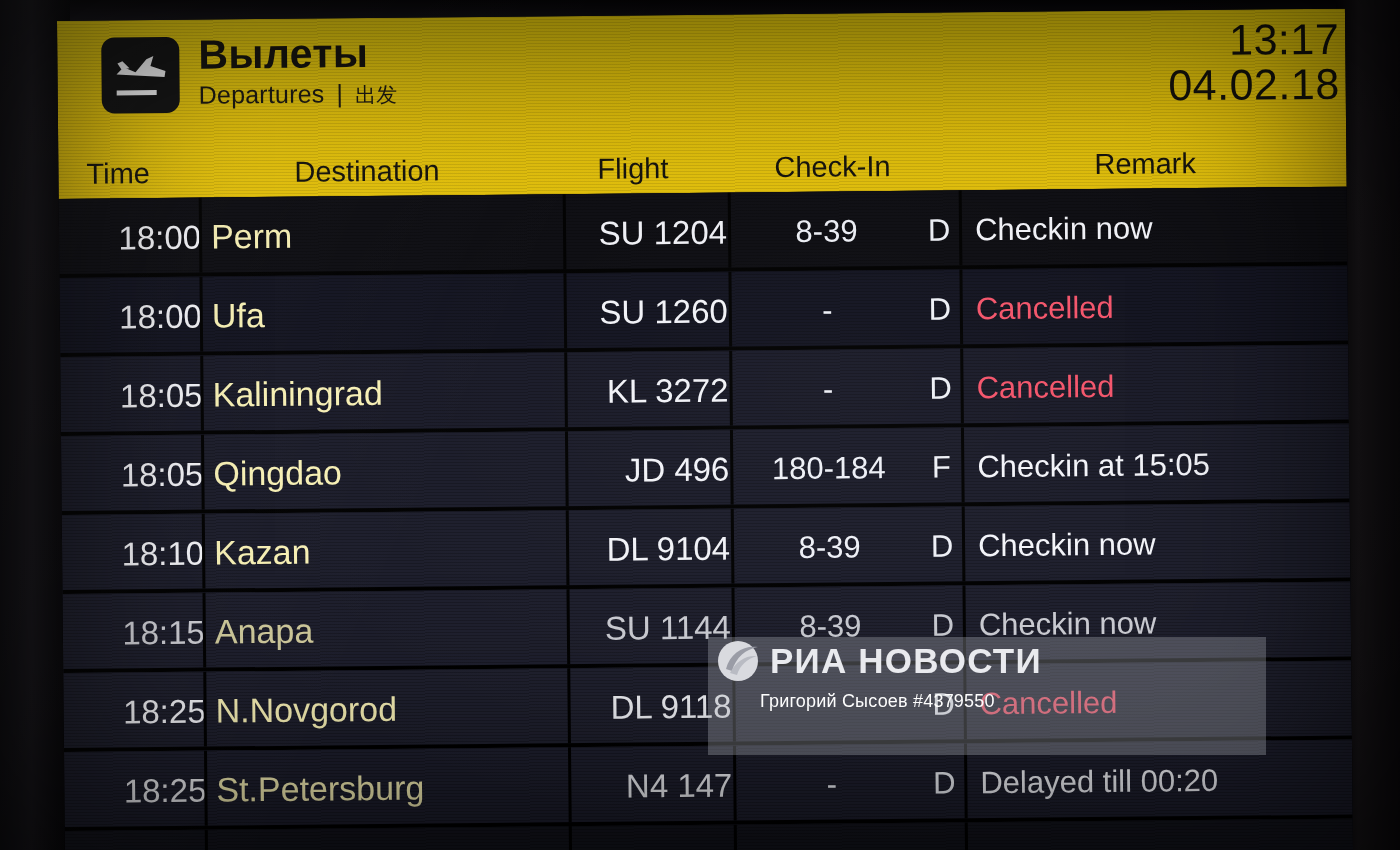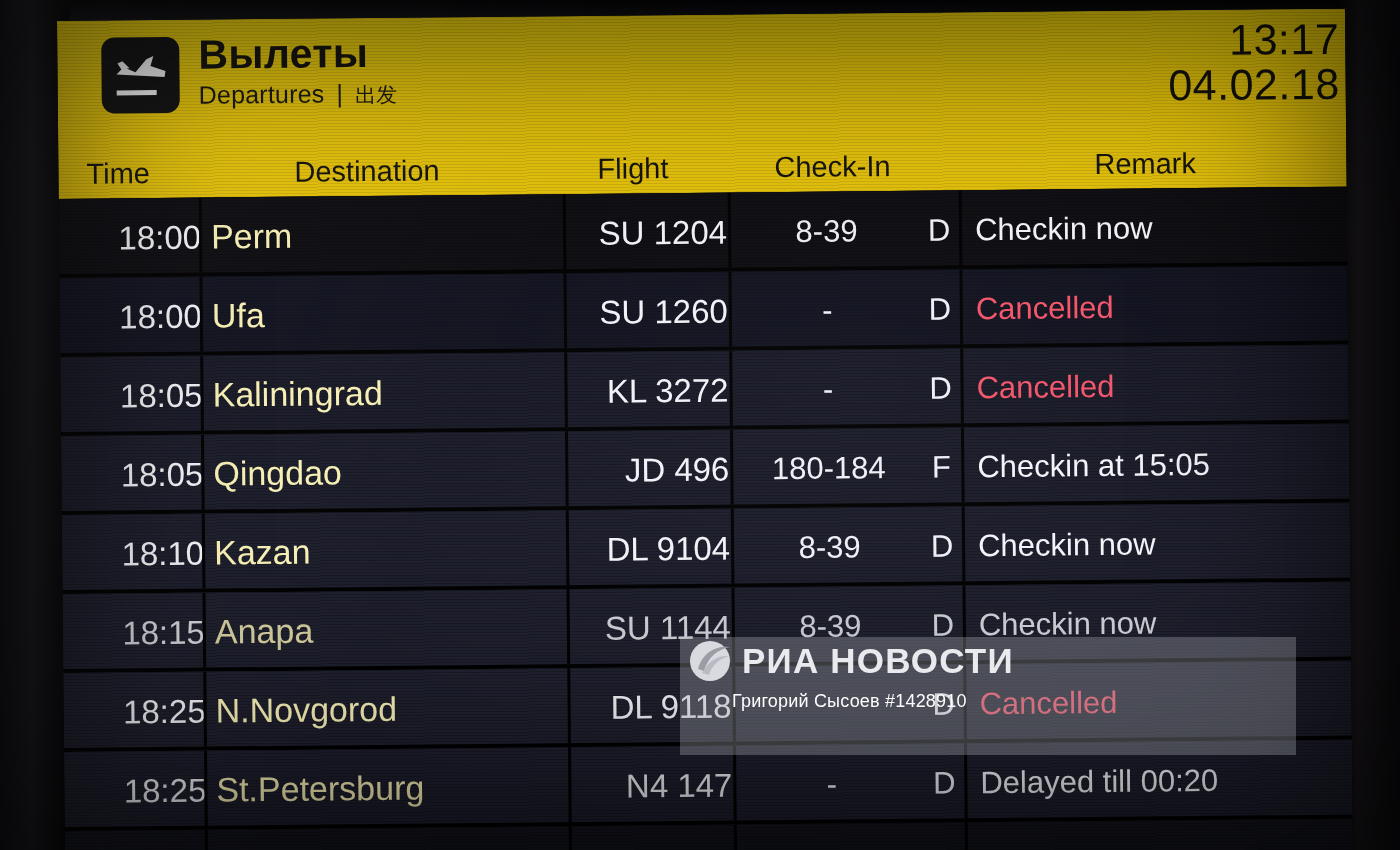--- a/index.html
+++ b/index.html
@@ -210,22 +210,22 @@
   .vignette {
     position: absolute; inset: 0;
     box-shadow: inset 0 0 180px 60px rgba(0,0,0,0.62);
     pointer-events: none;
     z-index: 41;
   }
 
   
   #watermark {
     position: absolute;
-    left: 680px; top: 637px;
-    width: 616px; height: 118px;
+    left: 708px; top: 637px;
+    width: 558px; height: 118px;
     background: rgba(190,192,198,0.30);
     z-index: 50;
     pointer-events: none;
   }
   .wm-row {
     position: absolute;
     left: 8px; top: 2px;
     display: flex; align-items: center; gap: 10px;
   }
   .wm-logo { width: 44px; height: 44px; }
@@ -497,19 +497,19 @@
 
   <div id="watermark">
     <div class="wm-row">
       <svg class="wm-logo" viewBox="0 0 44 44" aria-hidden="true">
         <circle cx="22" cy="22" r="20" fill="#d9dadf"></circle>
         <path d="M10 30 C14 14 28 6 42 8 C30 10 20 18 16 32 Z" fill="#9a9ca6"></path>
         <path d="M14 34 C20 22 30 16 41 17 C31 20 24 26 21 36 Z" fill="#b9bbc3"></path>
       </svg>
       <span class="wm-text">РИА НОВОСТИ</span>
     </div>
-    <div class="wm-credit">Григорий Сысоев #1428910</div>
+    <div class="wm-credit">Григорий Сысоев #4379550</div>
   </div>
 
   <div class="glare"></div>
   <div class="vignette"></div>
 
 </div>
 
 </body></html>

